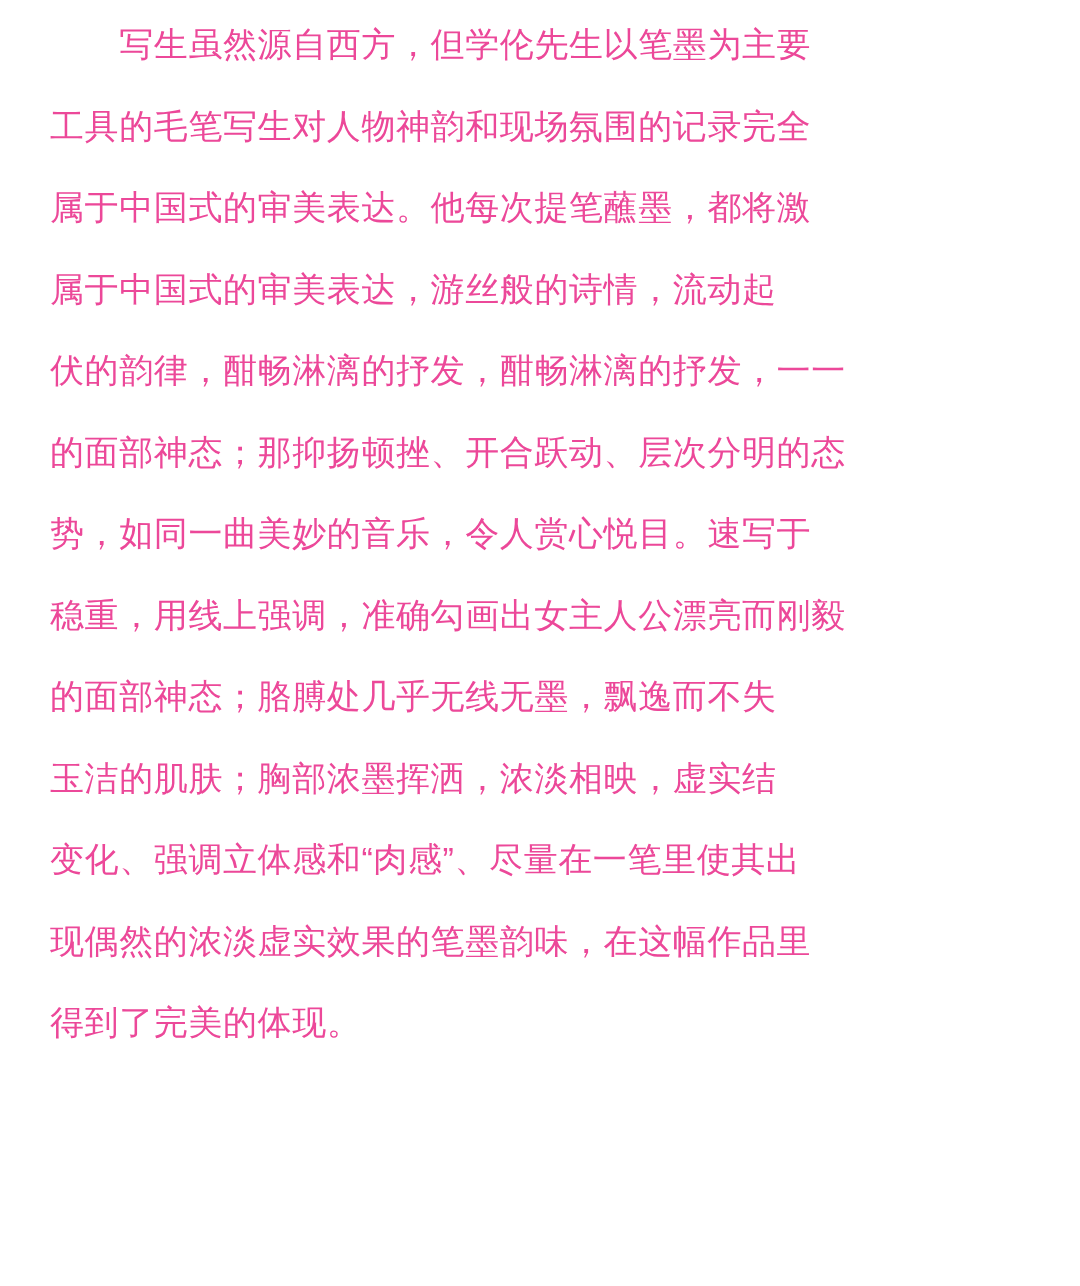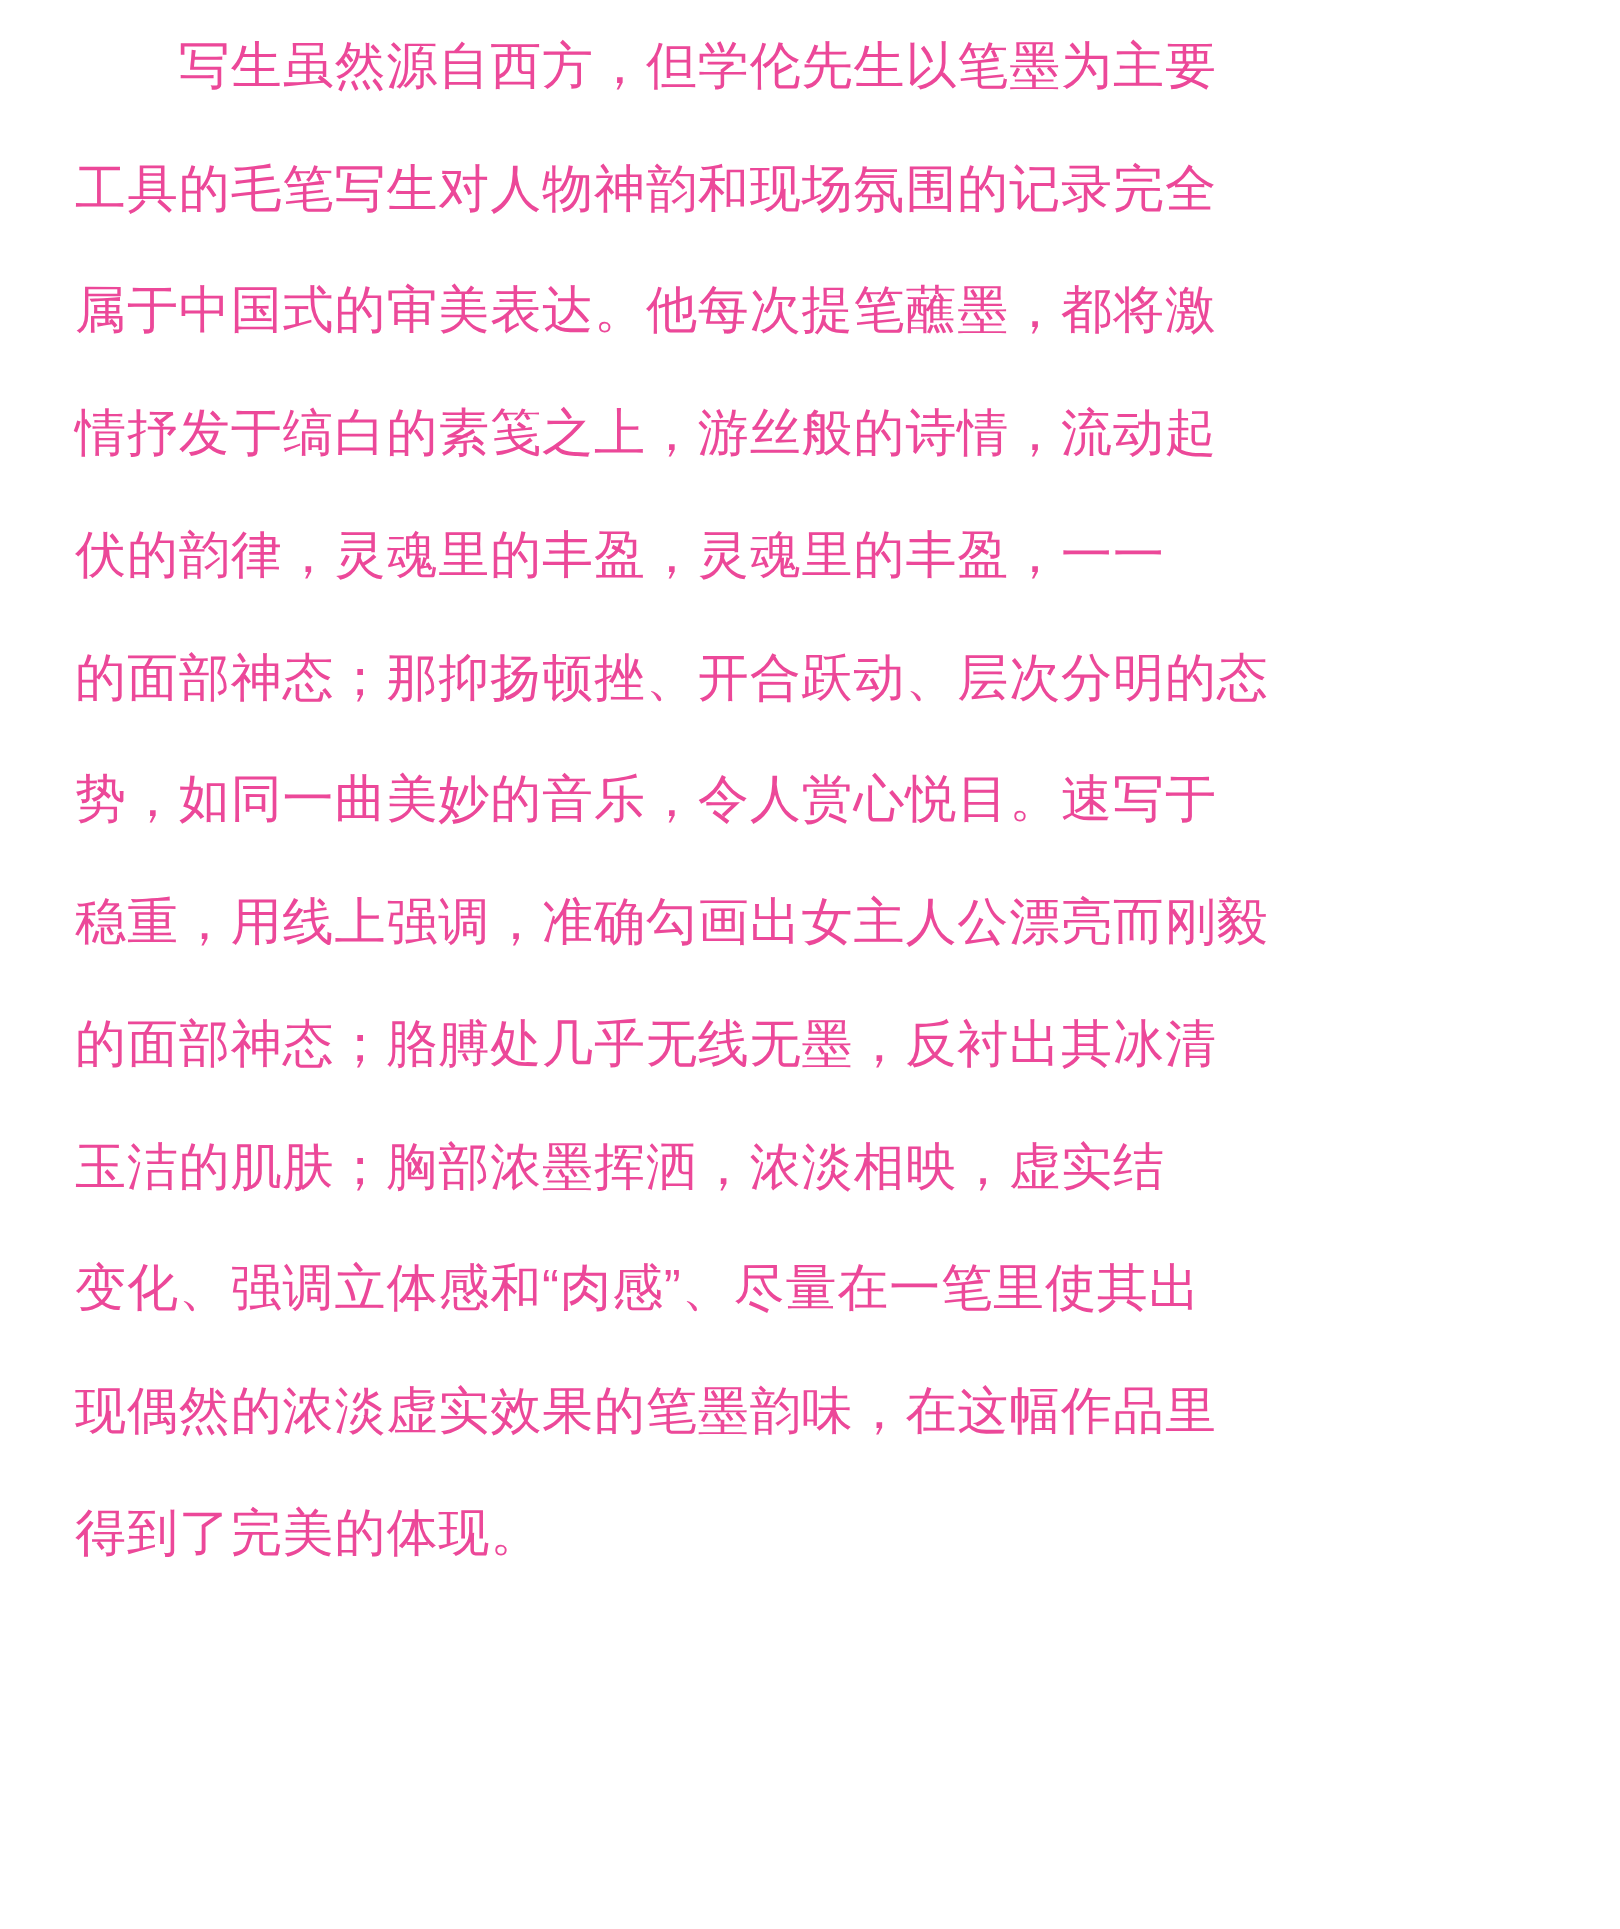--- a/index.html
+++ b/index.html
@@ -30,23 +30,23 @@
       letter-spacing: 0.6px;
     }
   </style>
 </head>
 <body>
 
 <div class="article">
   <span class="line">　　写生虽然源自西方，但学伦先生以笔墨为主要</span>
   <span class="line">工具的毛笔写生对人物神韵和现场氛围的记录完全</span>
   <span class="line">属于中国式的审美表达。他每次提笔蘸墨，都将激</span>
-  <span class="line">情抒发于缟白的素笺之上，游丝般的诗情，流动起</span>
-  <span class="line">伏的韵律，灵魂里的丰盈，灵魂里的丰盈，一一</span>
+  <span class="line">属于中国式的审美表达，游丝般的诗情，流动起</span>
+  <span class="line">伏的韵律，酣畅淋漓的抒发，酣畅淋漓的抒发，一一</span>
   <span class="line">的面部神态；那抑扬顿挫、开合跃动、层次分明的态</span>
   <span class="line">势，如同一曲美妙的音乐，令人赏心悦目。速写于</span>
   <span class="line">稳重，用线上强调，准确勾画出女主人公漂亮而刚毅</span>
-  <span class="line">的面部神态；胳膊处几乎无线无墨，反衬出其冰清</span>
+  <span class="line">的面部神态；胳膊处几乎无线无墨，飘逸而不失</span>
   <span class="line">玉洁的肌肤；胸部浓墨挥洒，浓淡相映，虚实结</span>
   <span class="line">变化、强调立体感和“肉感”、尽量在一笔里使其出</span>
   <span class="line">现偶然的浓淡虚实效果的笔墨韵味，在这幅作品里</span>
   <span class="line">得到了完美的体现。</span>
 </div>
 
 </body></html>

